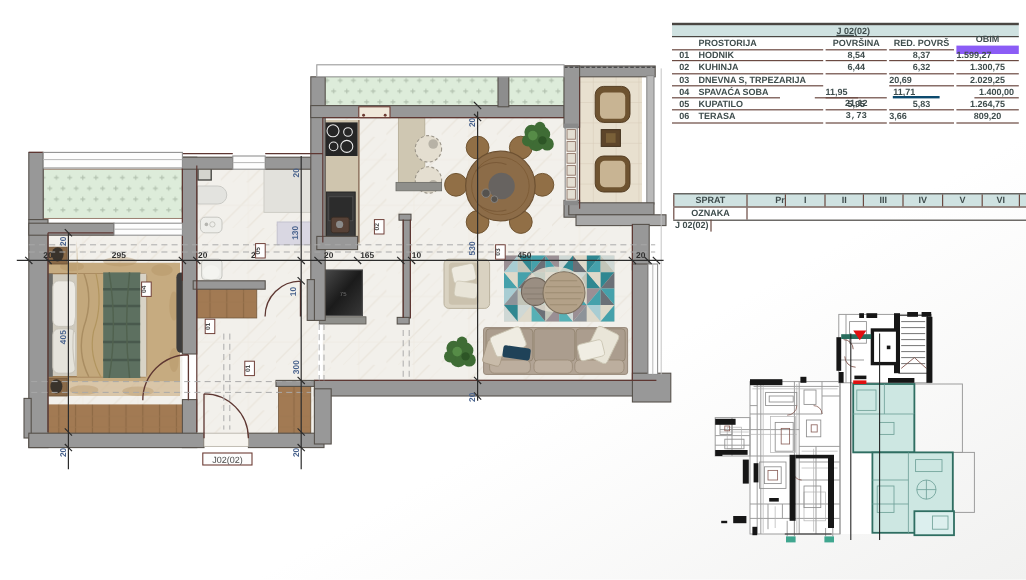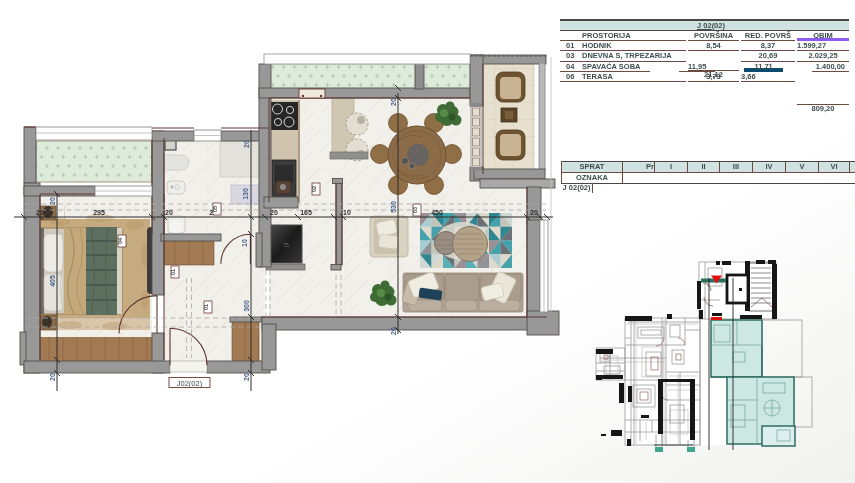--- a/index.html
+++ b/index.html
@@ -545,49 +545,61 @@
   <rect x="711" y="317" width="11" height="3" fill="#e01010"></rect>
 
   <path d="M709,278 V450 M733,278 V450" stroke="#222" stroke-width="0.9" fill="none"></path>
   <path d="M654,445 H693" stroke="#222" stroke-width="0.8" fill="none"></path>
   <rect x="601" y="434" width="5" height="2" fill="#161616"></rect>
 </g>
 </svg>
 
 <div class="tbl" style="left:560px;top:19px;width:289px;font-size:7.5px;">
   <div style="border-top:2px solid #4a4642;background:#cfe2e1;text-align:center;height:9px;line-height:9px;border-bottom:1.5px solid #4a4642;text-indent:13px;"><span style="text-decoration:underline;">J 02</span>(02)</div>
-  <div class="row" style="height:10px;line-height:10px;">
+  <div class="row" style="height:10px;line-height:10px;align-items:center;">
     <div class="cell" style="width:126px;border-bottom:1px solid #6b4a42;padding-left:22px;">PROSTORIJA</div>
     <div class="cell" style="width:51px;border-bottom:1px solid #6b4a42;margin-left:2px;text-align:center;">POVRŠINA</div>
     <div class="cell" style="width:54px;border-bottom:1px solid #6b4a42;margin-left:2px;text-align:center;">RED. POVRŠ</div>
-    <div class="cell" style="width:52px;border-bottom:3px solid #8b5cf6;margin-left:2px;text-align:center;">OBIM</div>
+    <div class="cell" style="width:52px;border-bottom:7px solid #8b5cf6;margin-left:2px;text-align:center;">OBIM</div>
   </div>
   <div class="row" style="height:10.3px;line-height:10.3px;">
     <div class="cell" style="width:126px;border-bottom:1px solid #6b4a42;"><span class="num">01</span>HODNIK</div>
     <div class="cell" style="width:51px;border-bottom:1px solid #6b4a42;margin-left:2px;text-align:center;">8,54</div>
     <div class="cell" style="width:54px;border-bottom:1px solid #6b4a42;margin-left:2px;text-align:center;">8,37</div>
     <div class="cell" style="width:52px;border-bottom:1px solid #6b4a42;margin-left:2px;text-align:left;">1.599,27</div>
   </div>
   <div class="row" style="height:10.3px;line-height:10.3px;">
+    <div class="cell" style="width:126px;border-bottom:1px solid #6b4a42;"><span class="num">02</span>KUHINJA</div>
+    <div class="cell" style="width:51px;border-bottom:1px solid #6b4a42;margin-left:2px;text-align:center;">6,44</div>
+    <div class="cell" style="width:54px;border-bottom:1px solid #6b4a42;margin-left:2px;text-align:center;">6,32</div>
+    <div class="cell" style="width:52px;border-bottom:1px solid #6b4a42;margin-left:2px;text-align:center;">1.300,75</div>
+  </div>
+  <div class="row" style="height:10.3px;line-height:10.3px;">
     <div class="cell" style="width:126px;border-bottom:1px solid #6b4a42;"><span class="num">03</span>DNEVNA S, TRPEZARIJA</div>
     <div class="cell" style="width:51px;border-bottom:1px solid #6b4a42;margin-left:2px;text-align:center;margin-top:19px;">21,12</div>
-    <div class="cell" style="width:54px;border-bottom:1px solid #6b4a42;margin-left:2px;text-align:center;">20,69</div>
+    <div class="cell" style="width:54px;border-bottom:1px solid #6b4a42;margin-left:2px;text-align:left;">20,69</div>
     <div class="cell" style="width:52px;border-bottom:1px solid #6b4a42;margin-left:2px;text-align:center;">2.029,25</div>
   </div>
   <div class="row" style="height:10.3px;line-height:10.3px;gap:27px;">
     <div class="cell" style="width:126px;border-bottom:1px solid #6b4a42;"><span class="num">04</span>SPAVAĆA SOBA</div>
     <div class="cell" style="width:51px;border-bottom:1px solid #6b4a42;margin-left:2px;text-align:center;">11,95</div>
-    <div class="cell" style="width:54px;border-bottom:4px solid #0c4a6e;margin-left:2px;text-align:center;">11,71</div>
+    <div class="cell" style="width:54px;border-bottom:2px solid #0c4a6e;margin-left:2px;">11,71</div>
     <div class="cell" style="width:52px;border-bottom:1px solid #6b4a42;margin-left:2px;text-align:center;">1.400,00</div>
+  </div>
+  <div class="row" style="height:10.3px;line-height:10.3px;">
+    <div class="cell" style="width:126px;border-bottom:1px solid #6b4a42;"><span class="num">05</span>KUPATILO</div>
+    <div class="cell" style="width:51px;border-bottom:1px solid #6b4a42;margin-left:2px;text-align:center;">5,95</div>
+    <div class="cell" style="width:54px;border-bottom:1px solid #6b4a42;margin-left:2px;text-align:center;">5,83</div>
+    <div class="cell" style="width:52px;border-bottom:1px solid #6b4a42;margin-left:2px;text-align:center;">1.264,75</div>
   </div>
   <div class="row" style="height:10.3px;line-height:10.3px;">
     <div class="cell" style="width:126px;border-bottom:1px solid #6b4a42;"><span class="num">06</span>TERASA</div>
-    <div class="cell" style="width:51px;border-bottom:1px solid #6b4a42;margin-left:2px;text-align:center;">3,73</div>
+    <div class="cell" style="width:51px;border-bottom:1px solid #6b4a42;margin-left:2px;text-align:center;font-family:Liberation Mono, monospace;">3,73</div>
     <div class="cell" style="width:54px;border-bottom:1px solid #6b4a42;margin-left:2px;text-align:left;">3,66</div>
-    <div class="cell" style="width:52px;border-bottom:1px solid #6b4a42;margin-left:2px;text-align:center;margin-top:32px;">809,20</div>
+    <div class="cell" style="width:52px;border-bottom:1px solid #6b4a42;margin-left:2px;text-align:center;">809,20</div>
   </div>
 </div>
 
 <div class="tbl" style="left:561px;top:161px;width:320px;font-size:7.5px;">
   <div class="row" style="height:10px;line-height:10px;background:#cfe2e1;border-top:1.5px solid #4a4642;border-bottom:1px solid #6b4a42;">
     <div class="cell" style="width:62px;text-align:center;border-left:1px solid #6b4a42;border-right:1px solid #6b4a42;box-sizing:border-box;">SPRAT</div>
     <div class="cell" style="width:32px;text-align:right;border-right:1px solid #6b4a42;box-sizing:border-box;">Pr</div>
     <div class="cell" style="width:33px;text-align:center;border-right:1px solid #6b4a42;box-sizing:border-box;">I</div>
     <div class="cell" style="width:32px;text-align:center;border-right:1px solid #6b4a42;box-sizing:border-box;">II</div>
     <div class="cell" style="width:33px;text-align:center;border-right:1px solid #6b4a42;box-sizing:border-box;">III</div>

